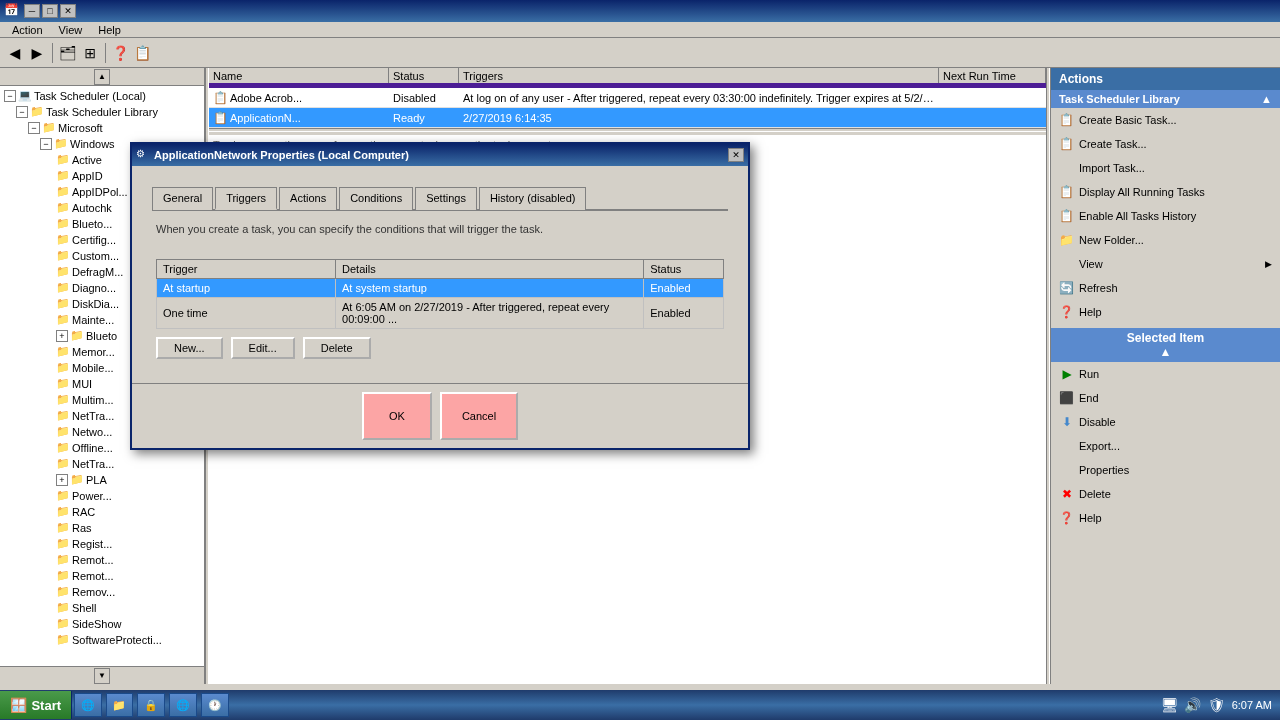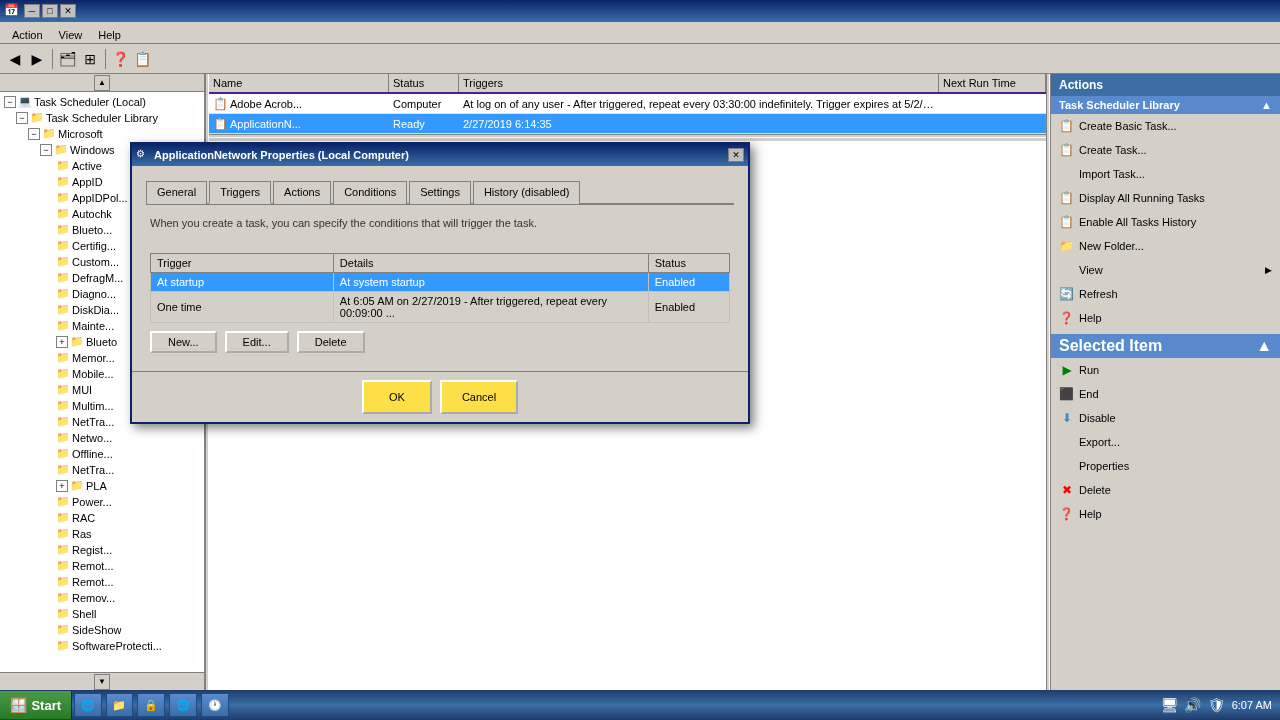--- a/index.html
+++ b/index.html
@@ -22,23 +22,23 @@
       background: #c0c0c0;
       border: 1px solid #808080;
       font-size: 9px;
       display: flex; align-items: center; justify-content: center;
       cursor: pointer; color: #000;
     }
 
     
     #menubar {
       background: #d4d0c8;
-      height: 22px;
-      display: flex;
-      align-items: flex-end;
+      height: 16px;
+      display: flex;
+      align-items: flex-start;
       padding: 0 4px;
       border-bottom: 1px solid #808080;
     }
     .menu-item {
       padding: 2px 8px;
       cursor: pointer;
       font-size: 11px;
     }
 
     
@@ -98,21 +98,21 @@
       display: flex;
       flex-direction: column;
       background: #d4d0c8;
       overflow: hidden;
     }
 
     
     #task-list-header {
       display: flex;
       background: #d4d0c8;
-      border-bottom: 2px solid #4c1d95;
+      border-bottom: 5px solid #4c1d95;
       height: 20px;
       justify-content: center;
     }
     .list-col-header {
       padding: 2px 4px;
       font-size: 11px;
       border-right: 1px solid #808080;
       cursor: pointer;
       user-select: none;
       display: flex; align-items: center;
@@ -230,21 +230,21 @@
     #dialog-title-icon { width: 14px; height: 14px; font-size: 10px; margin-right: 4px; }
     #dialog-title-text { flex: 1; font-size: 11px; font-weight: bold; }
     #dialog-close-btn {
       width: 16px; height: 14px;
       background: #c0c0c0;
       border: 1px solid #808080;
       font-size: 9px;
       display: flex; align-items: center; justify-content: center;
       cursor: pointer; color: #000;
     }
-    #dialog-content { padding: 14px; }
+    #dialog-content { padding: 20px; }
 
     
     #tabs {
       display: flex;
       border-bottom: 2px solid #808080;
       margin-bottom: 8px;
     }
     .tab {
       padding: 4px 10px;
       border: 1px solid #808080;
@@ -312,22 +312,22 @@
     }
 
     #dialog-footer {
       display: flex;
       justify-content: center;
       gap: 8px;
       padding: 8px;
       border-top: 1px solid #808080;
     }
     .dialog-footer-btn {
-      padding: 9px 20px;
-      background: #fde047;
+      padding: 16px 20px;
+      background: #fca5a5;
       border: 2px outset #ffffff;
       cursor: pointer;
       font-size: 11px;
       min-width: 70px;
     }
     #task-list-area {
       height: 130px;
       overflow: auto;
       background: white;
     }
@@ -580,21 +580,21 @@
       <div class="list-col-header col-triggers">Triggers</div>
       <div class="list-col-header col-next">Next Run Time</div>
     </div>
 
     <div id="task-list-area" style="height:40px;overflow:auto;background:white;">
       <div class="task-row">
         <div class="task-cell col-name" style="display:flex;align-items:center;gap:2px;">
           <span style="font-size:12px;">📋</span>
           <span>Adobe Acrob...</span>
         </div>
-        <div class="task-cell col-status">Computer</div>
+        <div class="task-cell col-status">Disabled</div>
         <div class="task-cell col-triggers" style="max-width:480px;overflow:hidden;text-overflow:ellipsis;white-space:nowrap;">At log on of any user - After triggered, repeat every 03:30:00 indefinitely. Trigger expires at 5/2/2027 8:00:00 AM.</div>
         <div class="task-cell col-next"></div>
       </div>
       <div class="task-row selected">
         <div class="task-cell col-name" style="display:flex;align-items:center;gap:2px;">
           <span style="font-size:12px;">📋</span>
           <span>ApplicationN...</span>
         </div>
         <div class="task-cell col-status">Ready</div>
         <div class="task-cell col-next">2/27/2019 6:14:35</div>
@@ -649,21 +649,21 @@
     </div>
     <div class="action-item">
       <span class="action-icon" style="color:#4488cc;">🔄</span>
       <span>Refresh</span>
     </div>
     <div class="action-item">
       <span class="action-icon" style="color:#4488cc;">❓</span>
       <span>Help</span>
     </div>
 
-    <div style="background:#5a8ace;color:white;padding:3px 8px;font-size:16px;font-weight:bold;display:flex;justify-content:space-between;align-items:center;margin-top:4px;">
+    <div style="background:#5a8ace;color:white;padding:3px 8px;font-size:12px;font-weight:bold;display:flex;justify-content:space-between;align-items:center;margin-top:4px;flex-direction:column;">
       <span>Selected Item</span>
       <span style="cursor:pointer;">▲</span>
     </div>
 
     <div class="action-item">
       <span class="action-icon" style="color:green;">▶</span>
       <span>Run</span>
     </div>
     <div class="action-item">
       <span class="action-icon" style="color:#333;">⬛</span>

